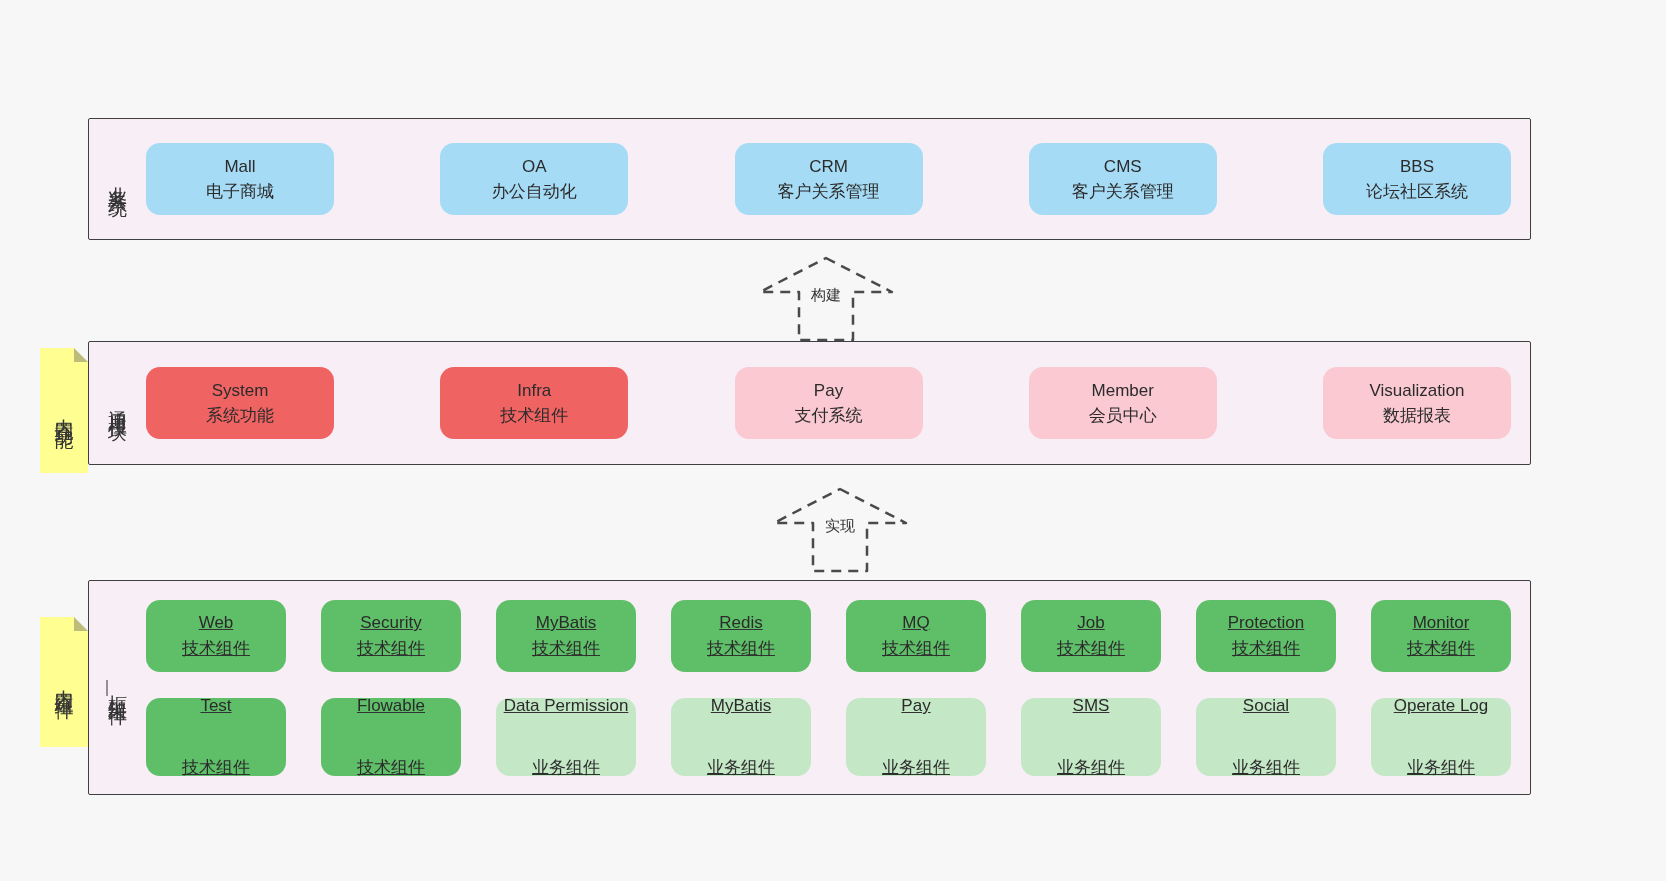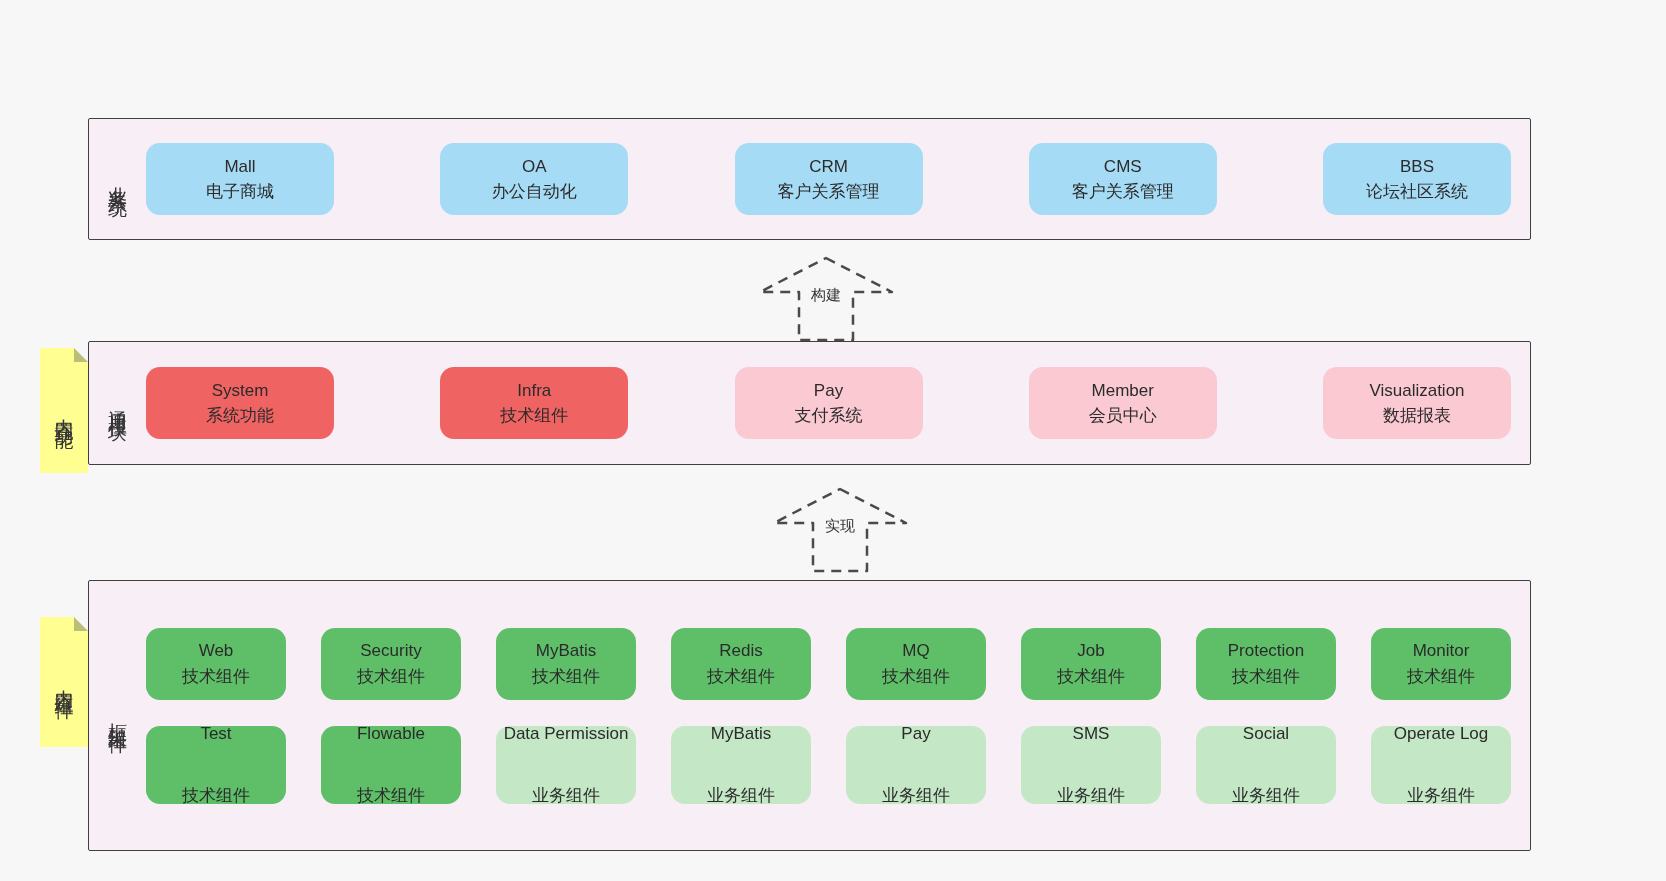--- a/index.html
+++ b/index.html
@@ -128,21 +128,21 @@
     <svg width="140" height="88" viewBox="0 0 140 88">
       <path d="M70 3 L136 37 L97 37 L97 85 L43 85 L43 37 L4 37 Z" fill="none" stroke="#4a4a4a" stroke-width="2.5" stroke-dasharray="10 7" stroke-linejoin="round"></path>
     </svg>
     <span class="arrow-label">实现</span>
   </div>
 
   <div class="sticky" style="top:617px;height:130px;">
     <div class="v-label">内置组件</div>
   </div>
 
-  <section class="panel" style="top:580px;height:271px;">
+  <section class="panel" style="top:580px;height:215px;text-decoration:underline;">
     <div class="v-label">框架组件</div>
     <div class="rows">
       <div class="boxes">
         <div class="box small gdark">
           <div>Web</div>
           <div>技术组件</div>
         </div>
         <div class="box small gdark">
           <div>Security</div>
           <div>技术组件</div>

